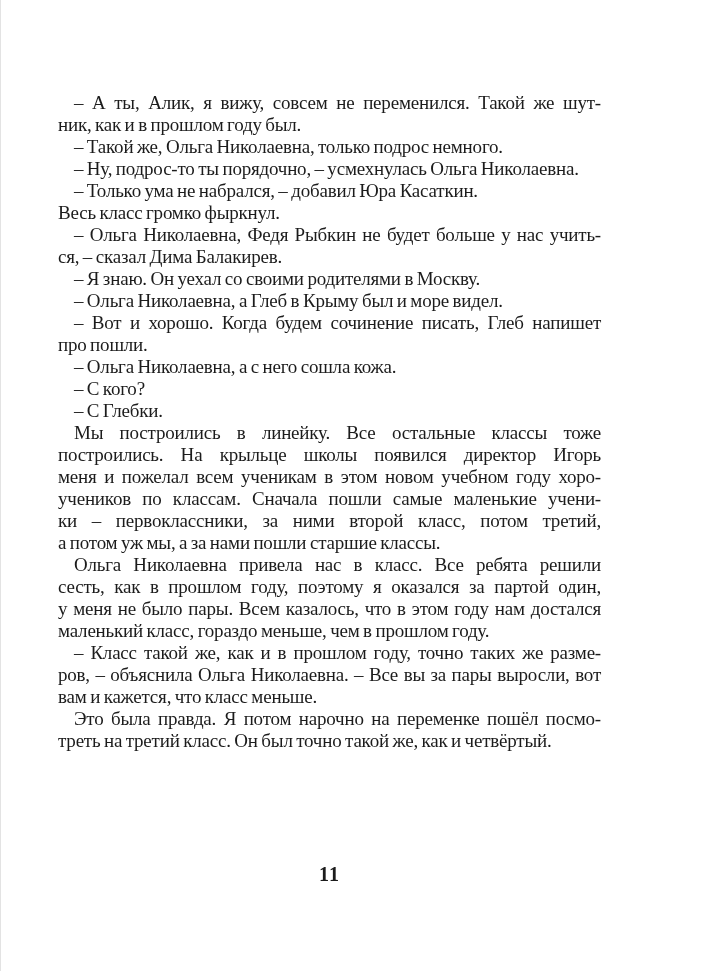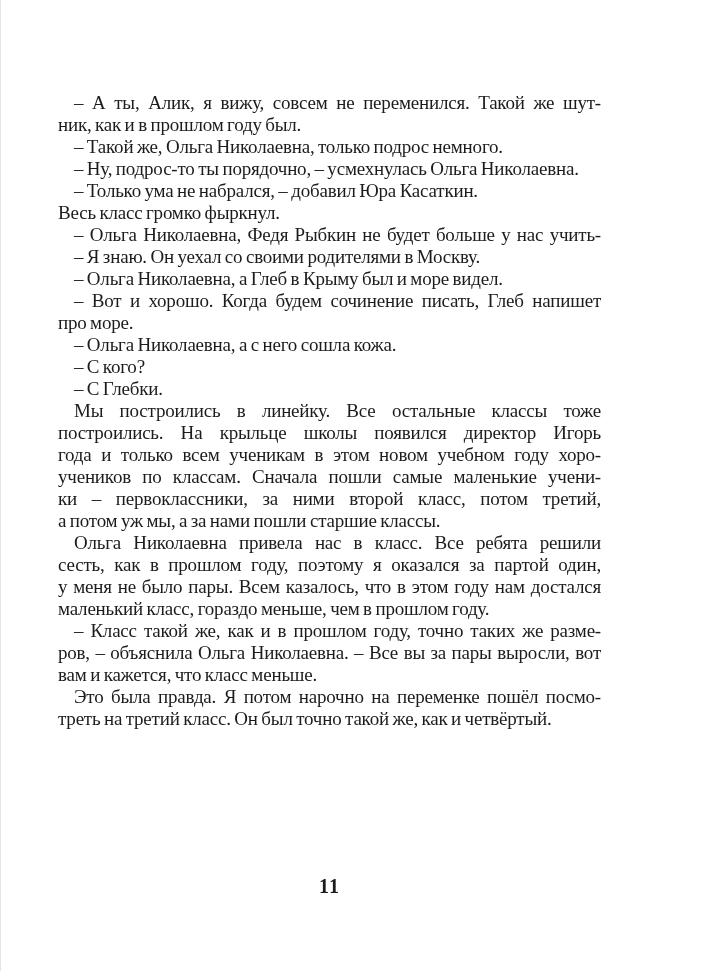--- a/index.html
+++ b/index.html
@@ -44,21 +44,20 @@
   .page-number {
     position: absolute;
     left: 57px;
     top: 863px;
     width: 543px;
     text-align: center;
     font-size: 20px;
     font-weight: 700;
     letter-spacing: 1px;
     color: #1c1c1c;
-    margin-top: 12px;
   }
 </style>
 </head>
 <body>
 
 <div class="page">
   <div class="text-block">
       <div class="paragraph">
         <div class="line indent">– А ты, Алик, я вижу, совсем не переменился. Такой же шут-</div>
         <div class="line last">ник, как и в прошлом году был.</div>
@@ -70,44 +69,45 @@
         <div class="line indent last">– Ну, подрос-то ты порядочно, – усмехнулась Ольга Николаевна.</div>
       </div>
       <div class="paragraph">
         <div class="line indent last">– Только ума не набрался, – добавил Юра Касаткин.</div>
       </div>
       <div class="paragraph">
         <div class="line last">Весь класс громко фыркнул.</div>
       </div>
       <div class="paragraph">
         <div class="line indent">– Ольга Николаевна, Федя Рыбкин не будет больше у нас учить-</div>
+        <div class="line last">ся, – сказал Дима Балакирев.</div>
       </div>
       <div class="paragraph">
         <div class="line indent last">– Я знаю. Он уехал со своими родителями в Москву.</div>
       </div>
       <div class="paragraph">
         <div class="line indent last">– Ольга Николаевна, а Глеб в Крыму был и море видел.</div>
       </div>
       <div class="paragraph">
         <div class="line indent">– Вот и хорошо. Когда будем сочинение писать, Глеб напишет</div>
-        <div class="line last">про море.</div>
+        <div class="line last">про пошли.</div>
       </div>
       <div class="paragraph">
         <div class="line indent last">– Ольга Николаевна, а с него сошла кожа.</div>
       </div>
       <div class="paragraph">
         <div class="line indent last">– С кого?</div>
       </div>
       <div class="paragraph">
         <div class="line indent last">– С Глебки.</div>
       </div>
       <div class="paragraph">
         <div class="line indent">Мы построились в линейку. Все остальные классы тоже</div>
         <div class="line">построились. На крыльце школы появился директор Игорь</div>
-        <div class="line">года и только всем ученикам в этом новом учебном году хоро-</div>
+        <div class="line">меня и пожелал всем ученикам в этом новом учебном году хоро-</div>
         <div class="line">учеников по классам. Сначала пошли самые маленькие учени-</div>
         <div class="line">ки – первоклассники, за ними второй класс, потом третий,</div>
         <div class="line last">а потом уж мы, а за нами пошли старшие классы.</div>
       </div>
       <div class="paragraph">
         <div class="line indent">Ольга Николаевна привела нас в класс. Все ребята решили</div>
         <div class="line">сесть, как в прошлом году, поэтому я оказался за партой один,</div>
         <div class="line">у меня не было пары. Всем казалось, что в этом году нам достался</div>
         <div class="line last">маленький класс, гораздо меньше, чем в прошлом году.</div>
       </div>

